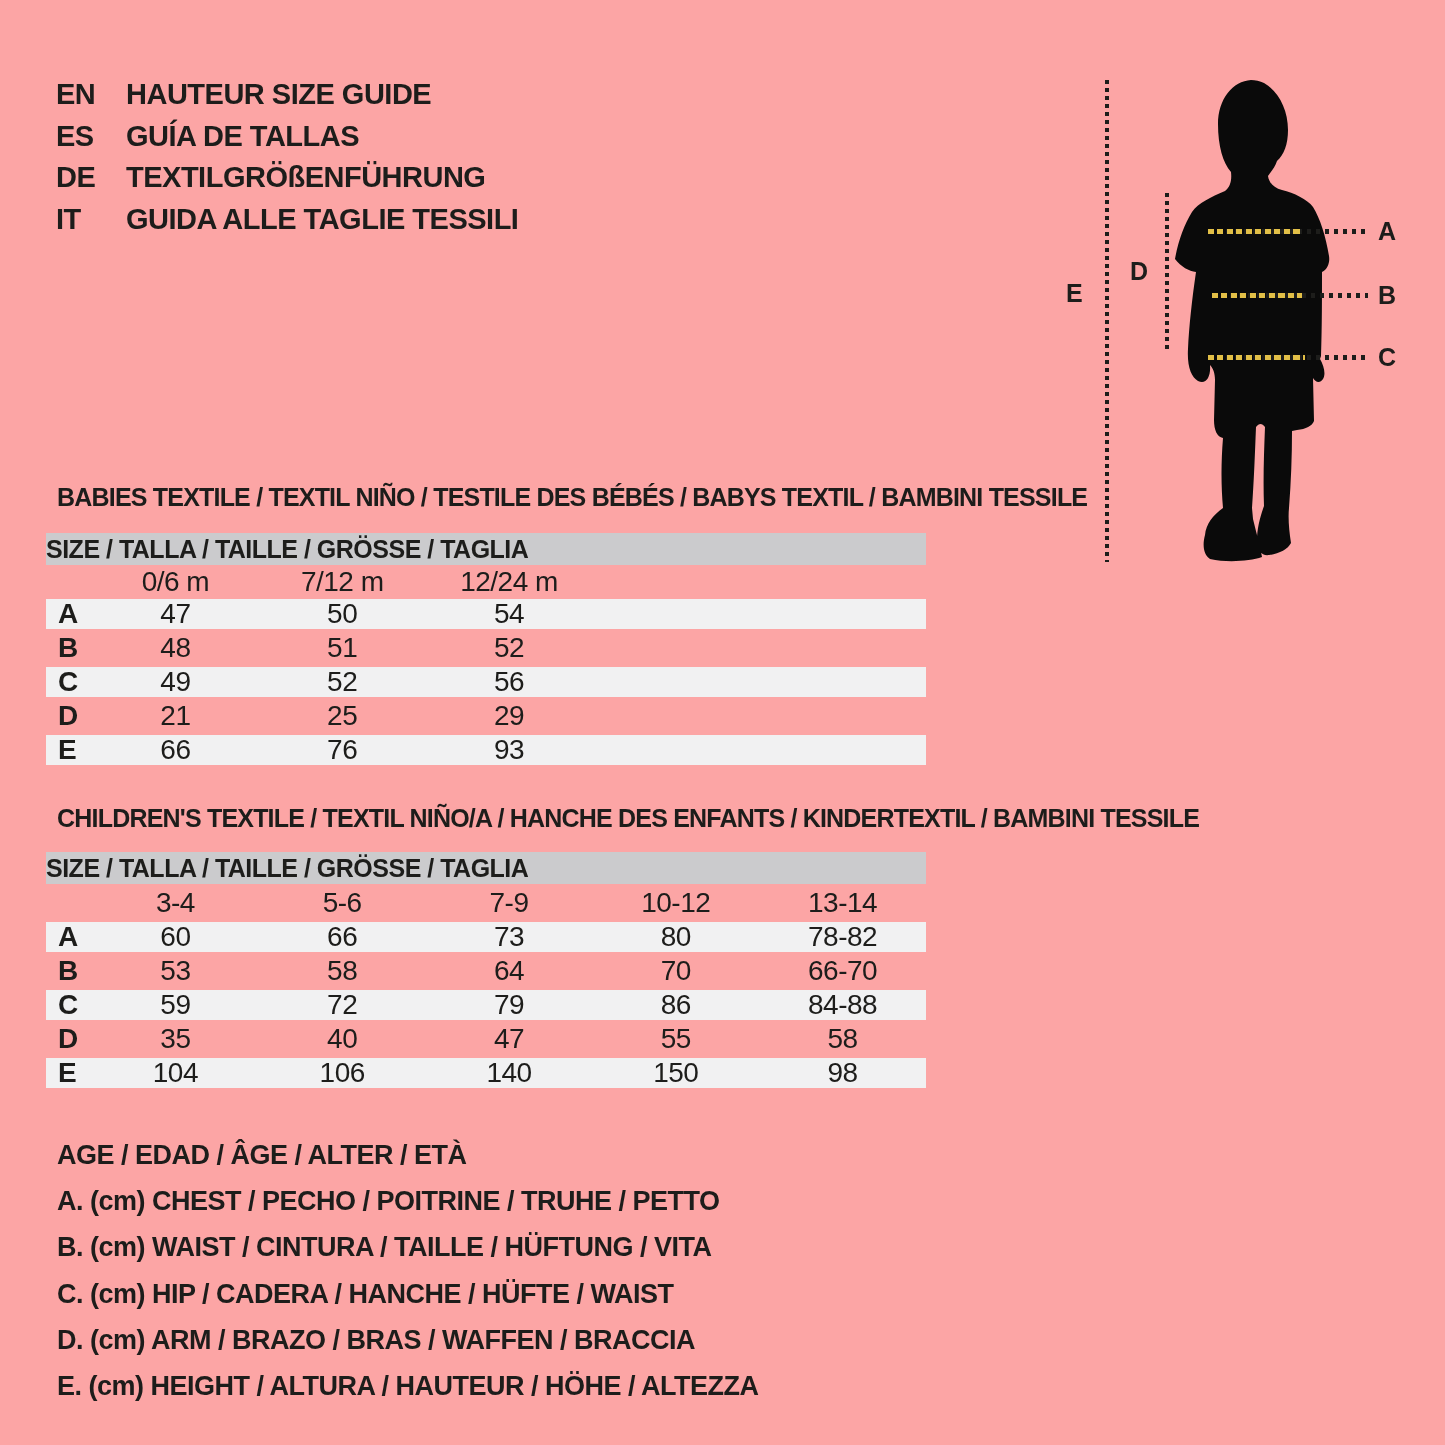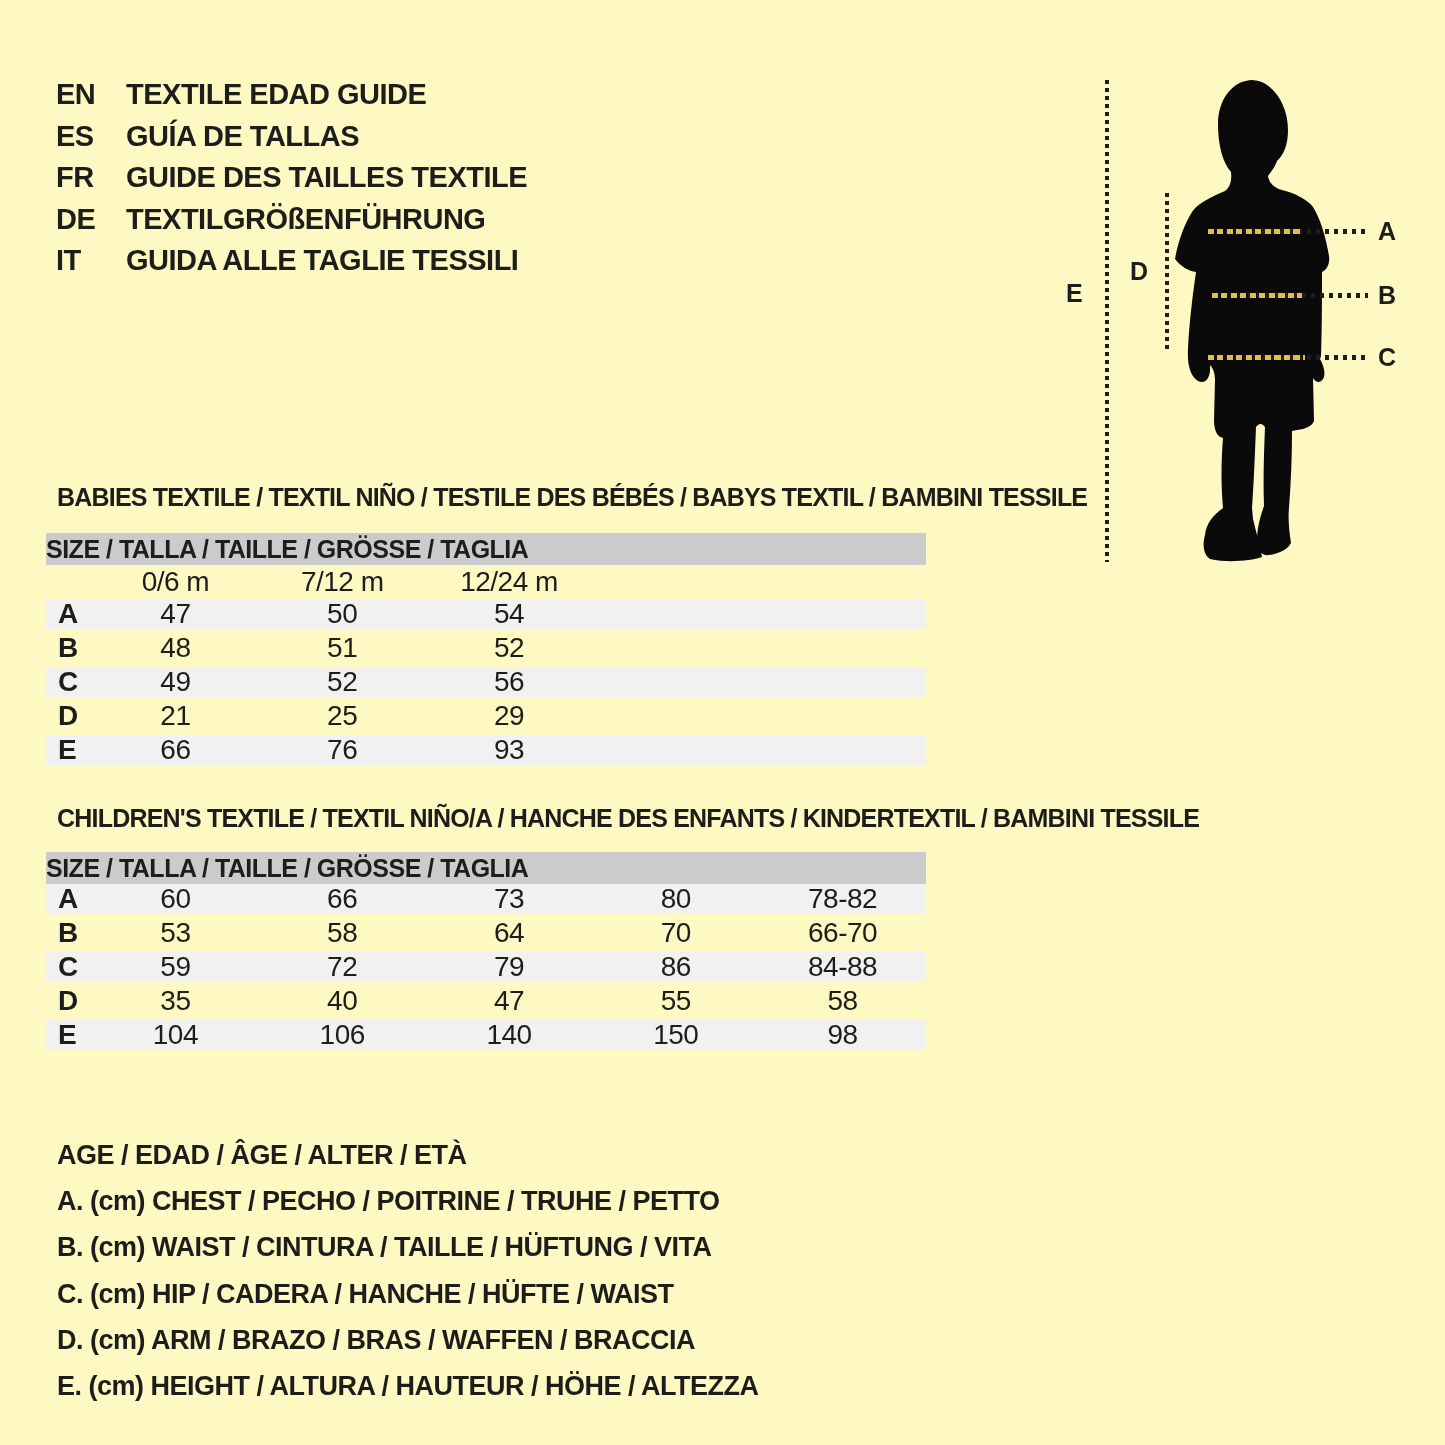--- a/index.html
+++ b/index.html
@@ -1,17 +1,17 @@
 <!DOCTYPE html>
 <html style="--text: #1d1d1b; --bar: #cbcbcd; --alt: #f1f1f2; --yellow: #e2bf47;"><head>
 <meta charset="utf-8">
 <style>
   html,body{margin:0;padding:0;background:#fff;}
   .page{
-    position:relative; width:1445px; height:1445px; background:#fef9c3;
+    position:relative; width:1445px; height:1445px; background:#fca5a5;
     font-family:"Liberation Sans", sans-serif; color:var(--text,#1d1d1b);
     overflow:hidden;
   }
   :root{
     --text:#1d1d1b; --bar:#cbcbcd; --alt:#f1f1f2; --fig:#0a0a0a; --yellow:#e2bf47;
   }
 
   
   .lang-list{position:absolute; left:56px; top:74px;}
   .lang-row{display:flex; height:41.5px; align-items:center;
@@ -70,29 +70,25 @@
   .m-e{left:1066px; top:281px;}
 </style>
 </head>
 <body>
 
 <div class="page">
 
   <div class="lang-list" id="lang-list">
       <div class="lang-row">
         <span class="lang-code">EN</span>
-        <span class="lang-title">TEXTILE EDAD GUIDE</span>
+        <span class="lang-title">HAUTEUR SIZE GUIDE</span>
       </div>
       <div class="lang-row">
         <span class="lang-code">ES</span>
         <span class="lang-title">GUÍA DE TALLAS</span>
-      </div>
-      <div class="lang-row">
-        <span class="lang-code">FR</span>
-        <span class="lang-title">GUIDE DES TAILLES TEXTILE</span>
       </div>
       <div class="lang-row">
         <span class="lang-code">DE</span>
         <span class="lang-title">TEXTILGRÖßENFÜHRUNG</span>
       </div>
       <div class="lang-row">
         <span class="lang-code">IT</span>
         <span class="lang-title">GUIDA ALLE TAGLIE TESSILI</span>
       </div>
     </div>
@@ -196,20 +192,28 @@
         <div class="t-label">E</div>
         <div class="t-cell">66</div>
         <div class="t-cell">76</div>
         <div class="t-cell">93</div>
       </div>
     </div>
 
   <div class="section-heading children-heading">CHILDREN'S TEXTILE / TEXTIL NIÑO/A / HANCHE DES ENFANTS / KINDERTEXTIL / BAMBINI TESSILE</div>
   <div class="size-table children-table" id="children-table">
       <div class="size-bar">SIZE / TALLA / TAILLE / GRÖSSE / TAGLIA</div>
+      <div class="t-header-row hdr-c">
+        <div class="t-label"></div>
+        <div class="t-cell">3-4</div>
+        <div class="t-cell">5-6</div>
+        <div class="t-cell">7-9</div>
+        <div class="t-cell">10-12</div>
+        <div class="t-cell">13-14</div>
+      </div>
       <div class="t-row alt">
         <div class="t-label">A</div>
         <div class="t-cell">60</div>
         <div class="t-cell">66</div>
         <div class="t-cell">73</div>
         <div class="t-cell">80</div>
         <div class="t-cell">78-82</div>
       </div>
       <div class="t-row">
         <div class="t-label">B</div>

